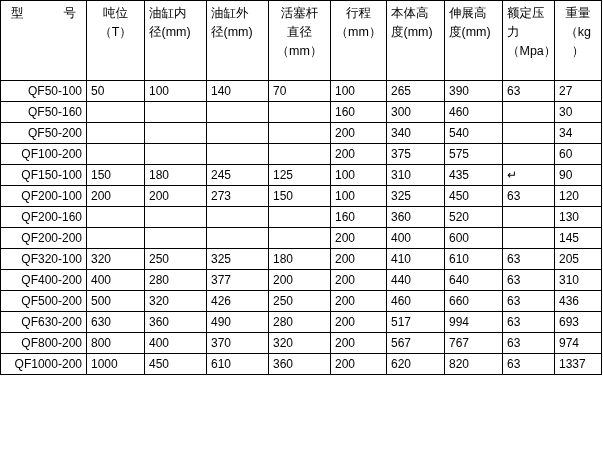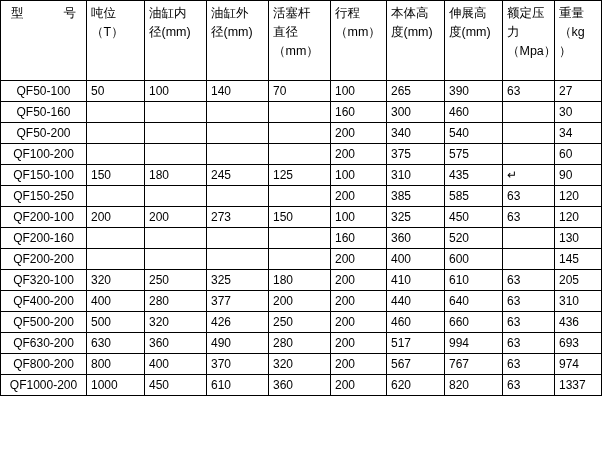--- a/index.html
+++ b/index.html
@@ -36,29 +36,29 @@
     padding-top: 3px;
     height: 76px;
     font-size: 12.5px;
     white-space: normal;
     line-height: 1.5;
   }
   .hdr-line {
     display: block;
   }
   .hdr-center {
-    text-align: left;
+    text-align: center;
   }
   .hdr-spread {
     display: flex;
     justify-content: space-between;
     padding: 0 6px;
   }
   .model-cell {
-    text-align: center;
+    text-align: right;
   }
   .num-cell {
     text-align: left;
     padding-left: 6px;
   }
   .blank {
     text-align: left;
   }
   
   col.c0 { width: 86px; }
@@ -192,32 +192,20 @@
         <td class="num-cell">180</td>
         <td class="num-cell">245</td>
         <td class="num-cell">125</td>
         <td class="num-cell">100</td>
         <td class="num-cell">310</td>
         <td class="num-cell">435</td>
         <td class="num-cell">↵</td>
         <td class="num-cell">90</td>
       </tr>
       <tr>
-        <td class="model-cell">QF150-250</td>
-        <td class="blank"></td>
-        <td class="blank"></td>
-        <td class="blank"></td>
-        <td class="blank"></td>
-        <td class="num-cell">200</td>
-        <td class="num-cell">385</td>
-        <td class="num-cell">585</td>
-        <td class="num-cell">63</td>
-        <td class="num-cell">120</td>
-      </tr>
-      <tr>
         <td class="model-cell">QF200-100</td>
         <td class="num-cell">200</td>
         <td class="num-cell">200</td>
         <td class="num-cell">273</td>
         <td class="num-cell">150</td>
         <td class="num-cell">100</td>
         <td class="num-cell">325</td>
         <td class="num-cell">450</td>
         <td class="num-cell">63</td>
         <td class="num-cell">120</td>

